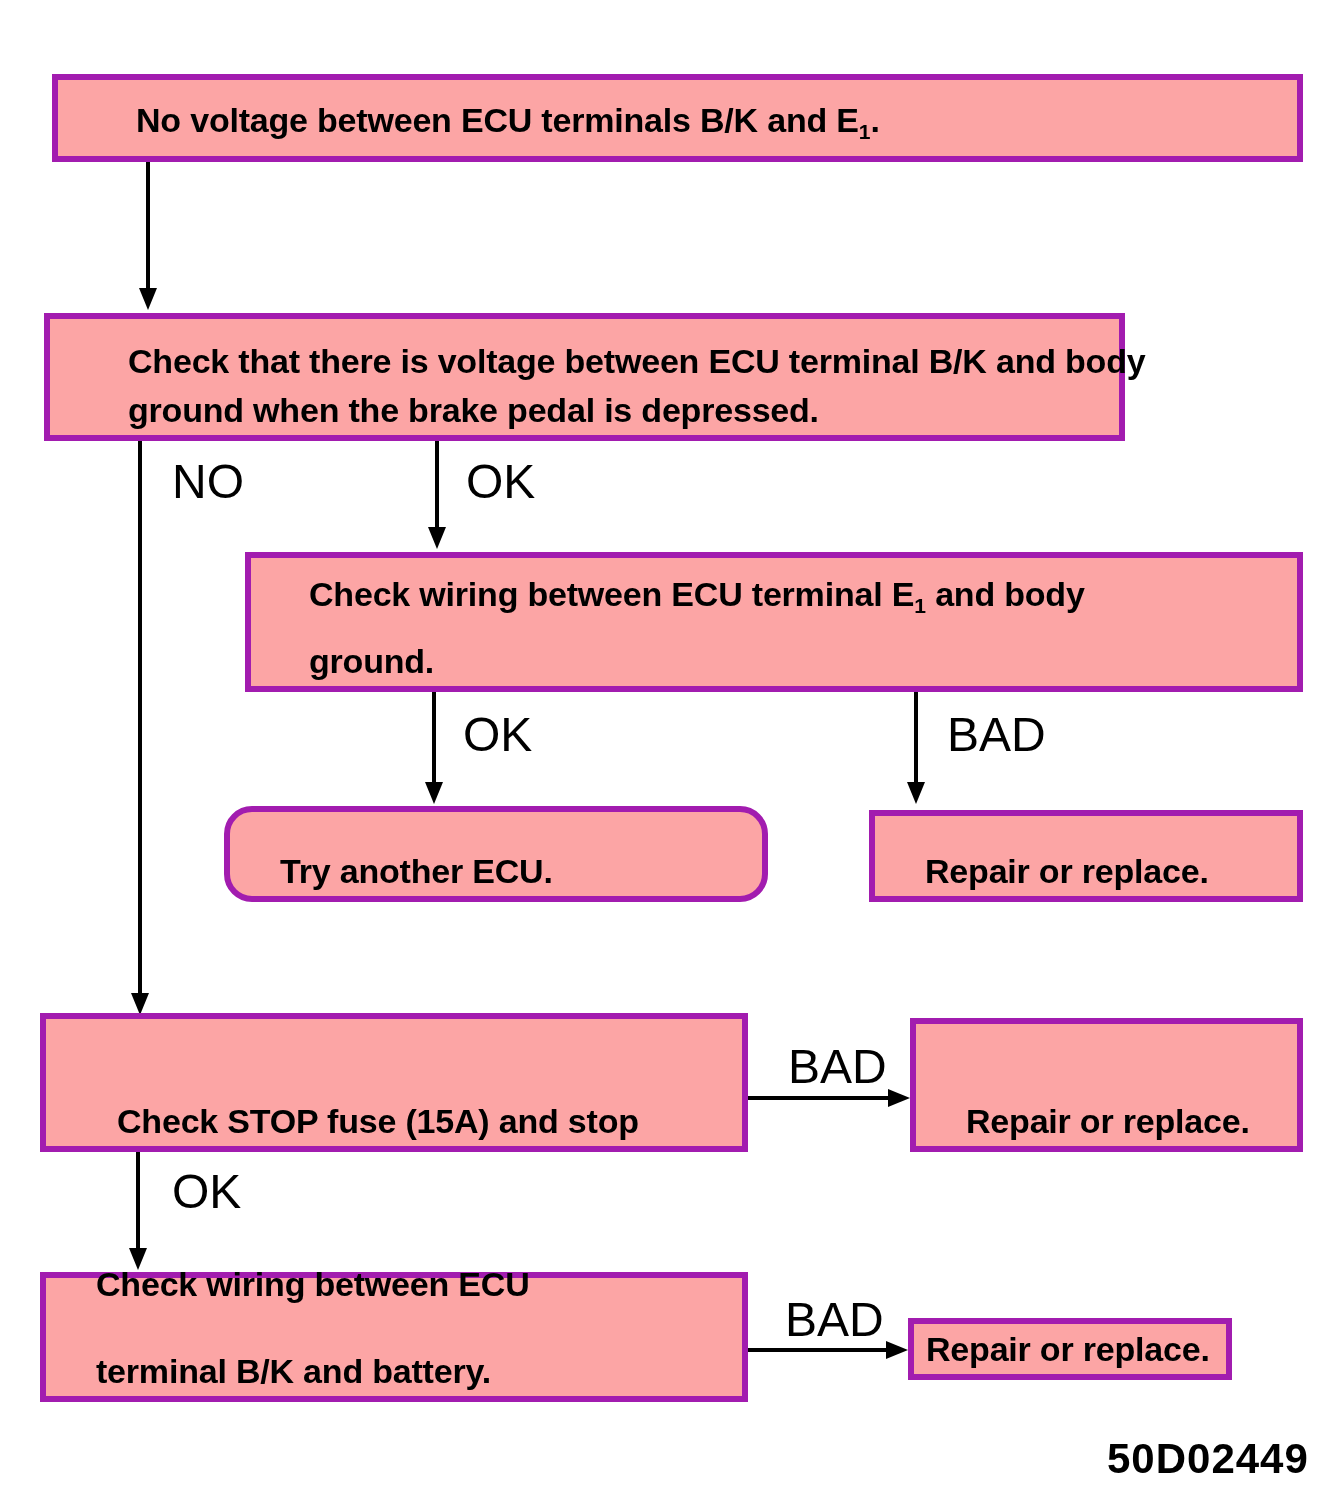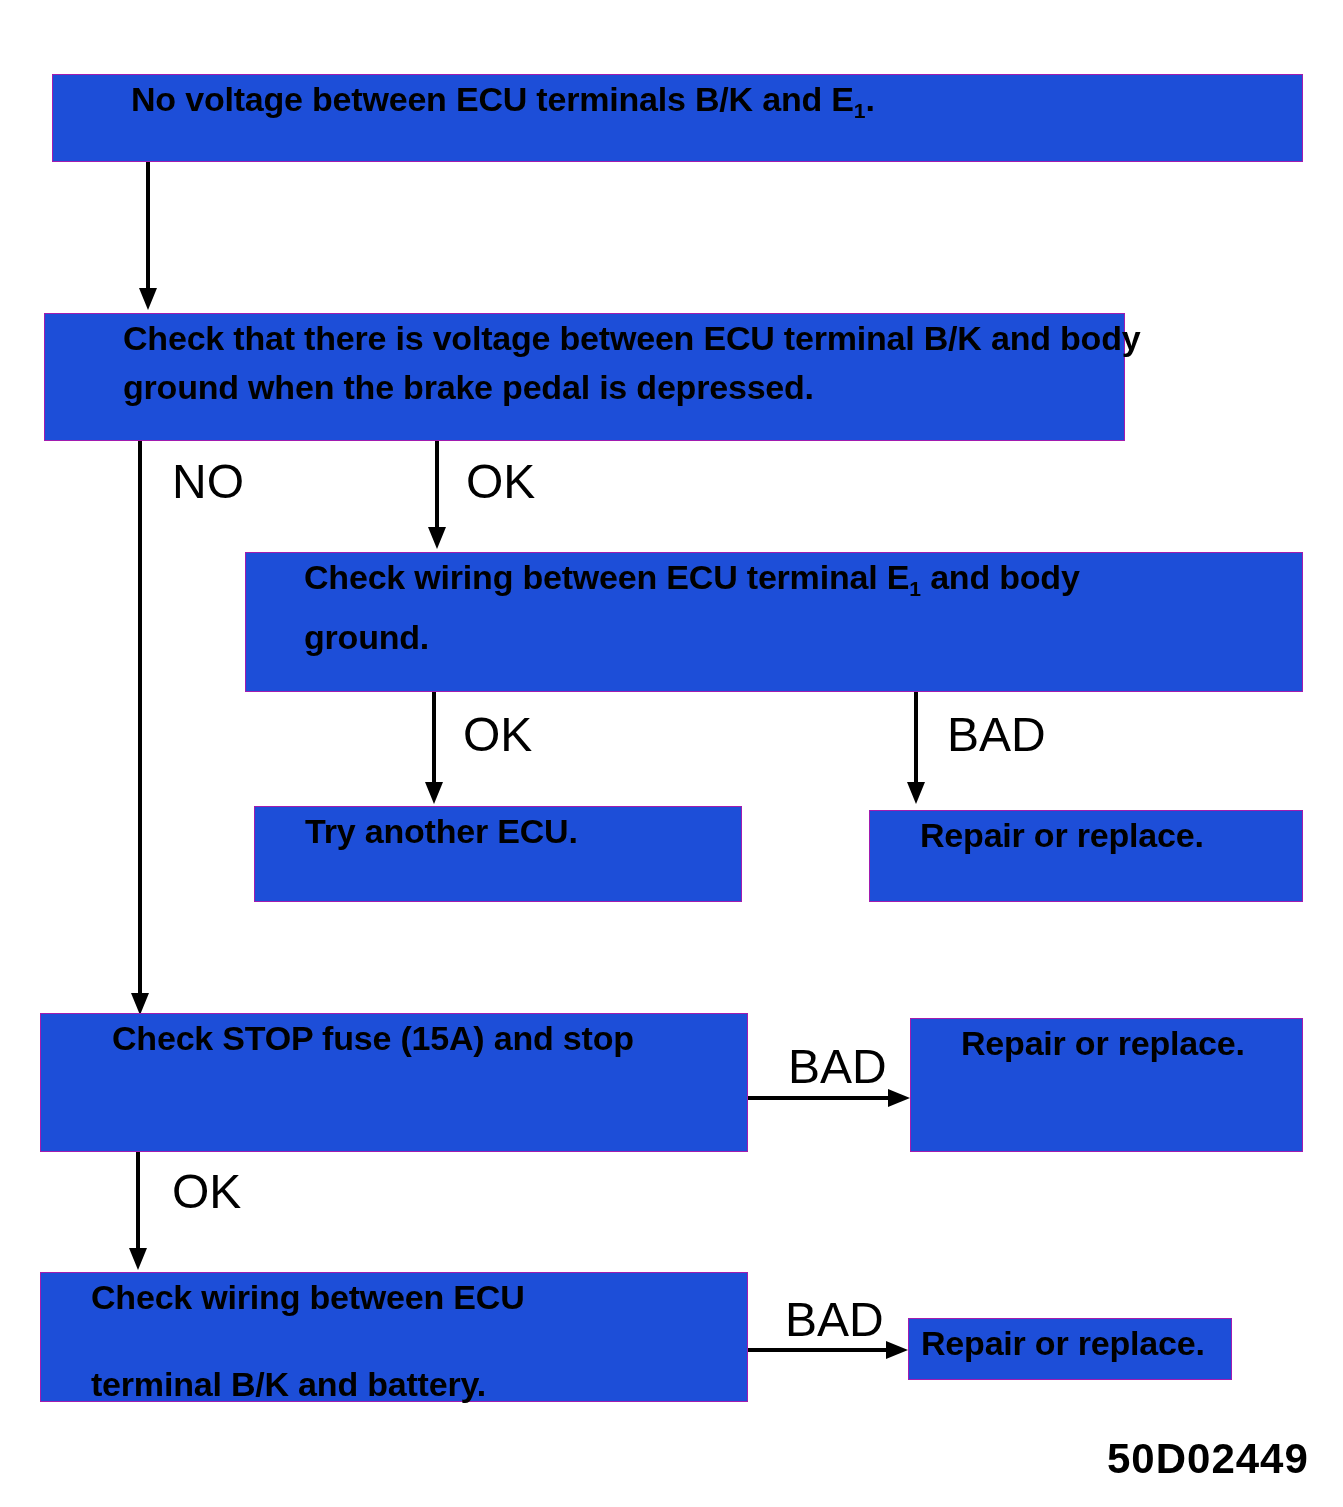--- a/index.html
+++ b/index.html
@@ -12,34 +12,34 @@
     width: 1343px;
     height: 1507px;
     background: #ffffff;
     font-family: "Liberation Sans", sans-serif;
     color: #000000;
     overflow: hidden;
   }
   .node {
     position: absolute;
     box-sizing: border-box;
-    border: 1px solid #a21caf;
-    background: #1d4ed8;
+    border: 6px solid #a21caf;
+    background: #fca5a5;
     display: flex;
     flex-direction: column;
-    justify-content: flex-start;
+    justify-content: flex-end;
   }
   .node .line {
     font-weight: bold;
     color: #000000;
     white-space: pre;
     letter-spacing: -0.2px;
   }
   .node.pad-lg .line { padding-left: 78px; }
-  .node.pad-md .line { padding-left: 58px; }
+  .node.pad-md .line { padding-left: 58px; margin-top: 7px; }
   .node.pad-sm .line { padding-left: 50px; }
   .node.pad-xs .line { padding-left: 12px; }
 
   .f34 { font-size: 34px; line-height: 49px; }
 
   .sub {
     font-size: 0.62em;
     vertical-align: -0.32em;
     letter-spacing: 0;
   }
@@ -119,21 +119,21 @@
   </div>
 
   <div class="edge-v" style="left:432px; top:692px; height:92px;"></div>
   <div class="arrow-down" style="left:425px; top:782px;"></div>
   <div class="edge-label" style="left:463px; top:715px;">OK</div>
 
   <div class="edge-v" style="left:914px; top:692px; height:92px;"></div>
   <div class="arrow-down" style="left:907px; top:782px;"></div>
   <div class="edge-label" style="left:947px; top:715px;">BAD</div>
 
-  <div class="node pad-sm" style="left:254px; top:806px; width:488px; height:96px;">
+  <div class="node pad-sm" style="left:224px; top:806px; width:544px; height:96px;border-radius:28px;">
     <div class="line f34">Try another ECU.</div>
   </div>
 
   <div class="node pad-sm" style="left:869px; top:810px; width:434px; height:92px;">
     <div class="line f34">Repair or replace.</div>
   </div>
 
   <div class="node pad-sm" style="left:40px; top:1013px; width:708px; height:139px;padding-left:21px;">
     <div class="line f34">Check STOP fuse (15A) and stop</div>
   </div>

